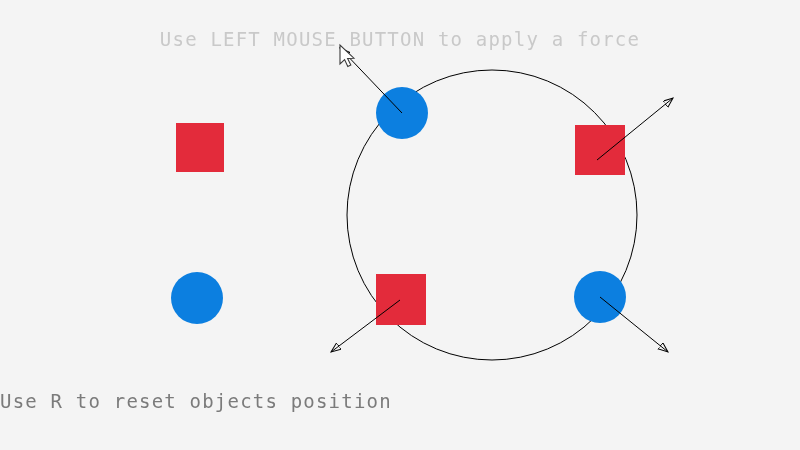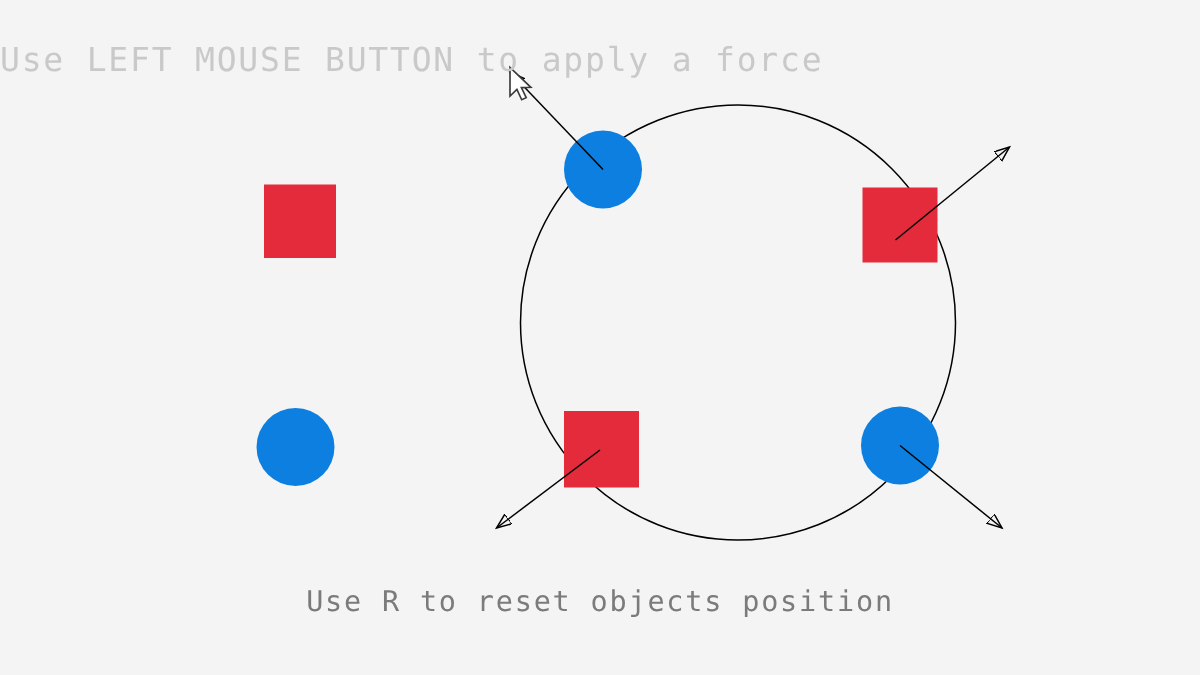--- a/index.html
+++ b/index.html
@@ -30,28 +30,28 @@
     position: absolute;
     white-space: pre;
     font-family: "DejaVu Sans Mono", monospace;
     letter-spacing: 1.2px;
     user-select: none;
   }
   #hint-top {
     left: 0;
     top: 28px;
     width: 800px;
-    font-size: 22px;
+    text-align: center;
+    font-size: 19px;
     color: #c9c9c9;
   }
   #hint-bottom {
     left: 0;
     top: 390px;
     width: 800px;
-    text-align: center;
     font-size: 19px;
     color: #7b7b7b;
   }
 </style>
 </head>
 <body>
 
 <div id="app">
 
   <svg id="scene" viewBox="0 0 800 450">

